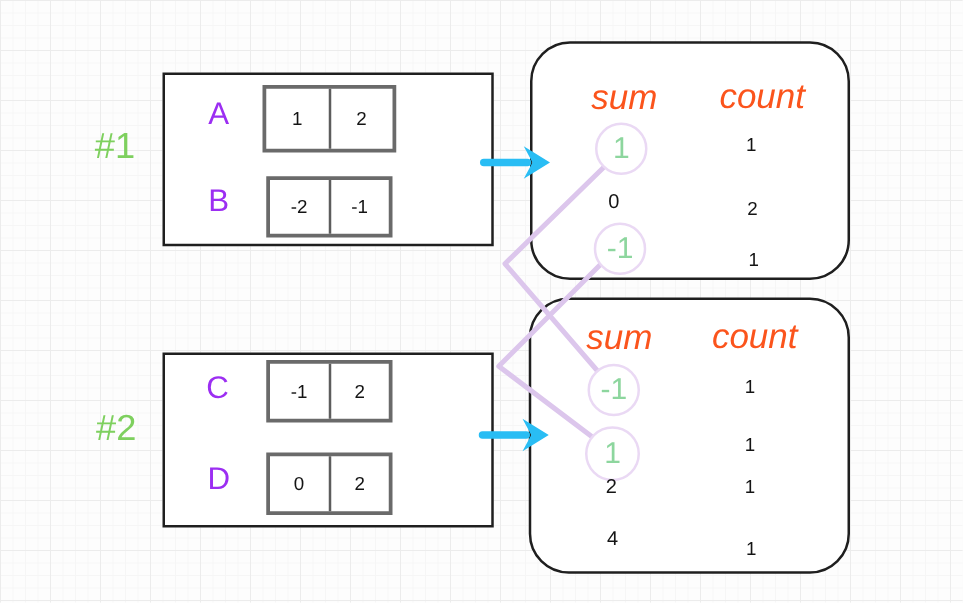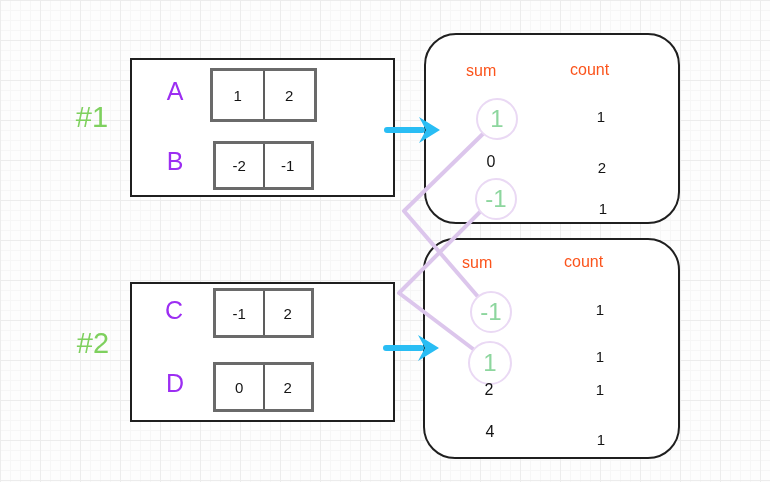--- a/index.html
+++ b/index.html
@@ -15,21 +15,21 @@
     background-size:40px 40px,40px 40px,10px 10px,10px 10px;
   }
   .box{position:absolute;background:#fff;border:2px solid #1f1f1f;box-sizing:border-box;}
   .rrect{position:absolute;background:#fff;border:2px solid #1f1f1f;border-radius:32px;box-sizing:border-box;z-index:1;}
   .arr{position:absolute;display:flex;background:#fff;border:3px solid #6a6a6a;box-sizing:border-box;z-index:4;}
   .arr .cell{flex:1;display:flex;align-items:center;justify-content:center;
     font-size:15px;color:#141414;}
   .arr .cell + .cell{border-left:2px solid #5d5d5d;}
   .ex-label{position:absolute;width:60px;text-align:center;font-size:29px;color:#7ed05e;z-index:4;}
   .row-label{position:absolute;width:50px;text-align:center;font-size:25px;color:#9c2ef2;z-index:4;}
-  .hdr{position:absolute;text-align:left;font-size:16px;color:#fb541c;z-index:4;}
+  .hdr{position:absolute;text-align:right;font-size:28px;color:#fb541c;z-index:4;font-style:italic;}
   .num{position:absolute;text-align:center;font-size:16px;color:#141414;z-index:4;height:22px;line-height:22px;}
   .cnt{position:absolute;text-align:center;font-size:15px;color:#141414;z-index:4;width:30px;height:20px;line-height:20px;}
   .circle{position:absolute;background:#fff;border:2px solid #ead9f4;border-radius:50%;
     box-sizing:border-box;display:flex;align-items:center;justify-content:center;z-index:3;
     font-size:24px;color:#8dd69e;}
   .overlay{position:absolute;left:0;top:0;z-index:2;}
   .conn{fill:none;stroke:#dcc6ec;stroke-width:4;stroke-linecap:round;stroke-linejoin:round;}
   .arrow-shaft{stroke:#29bdf4;stroke-width:6;stroke-linecap:round;}
   .arrow-head{fill:#29bdf4;}
 </style>

